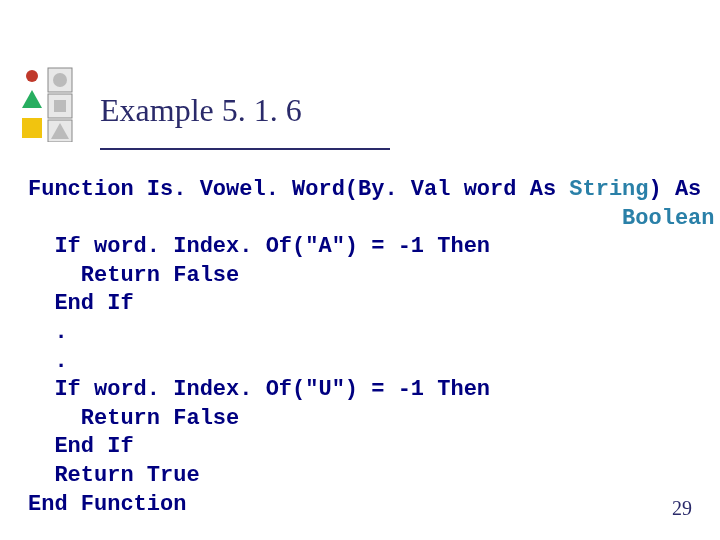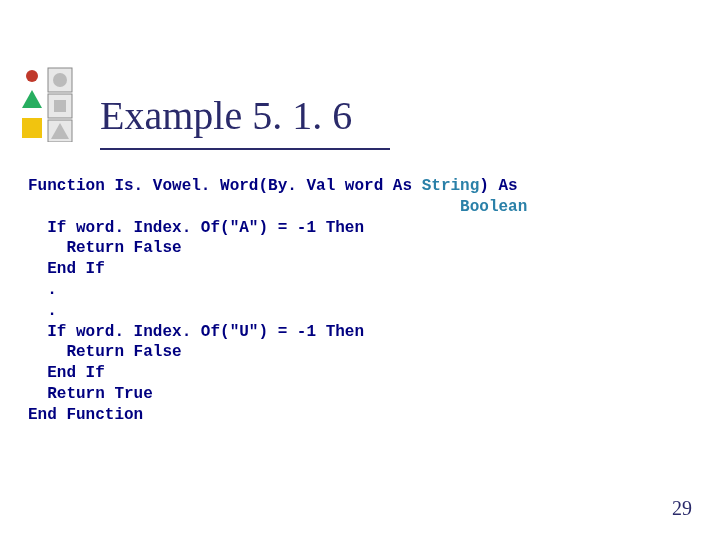--- a/index.html
+++ b/index.html
@@ -21,39 +21,39 @@
     position: absolute;
     left: 18px;
     top: 60px;
     width: 58px;
     height: 82px;
   }
   .title {
     position: absolute;
     left: 100px;
     top: 92px;
-    font-size: 40px;
+    font-size: 32px;
     color: #2a2a6a;
     font-weight: 400;
   }
   .title-underline {
     position: absolute;
     left: 100px;
     top: 148px;
     width: 290px;
     height: 2px;
     background: #2a2a6a;
   }
   .code {
     position: absolute;
     left: 28px;
     top: 176px;
     right: 28px;
     font-family: "Courier New", Courier, monospace;
-    font-size: 16px;
+    font-size: 22px;
     line-height: 1.3;
     color: #000080;
     white-space: pre;
     font-weight: bold;
   }
   .code .kw  { color: #000080; }
   .code .typ { color: #2a80a8; }
   .page-num {
     position: absolute;
     right: 28px;

